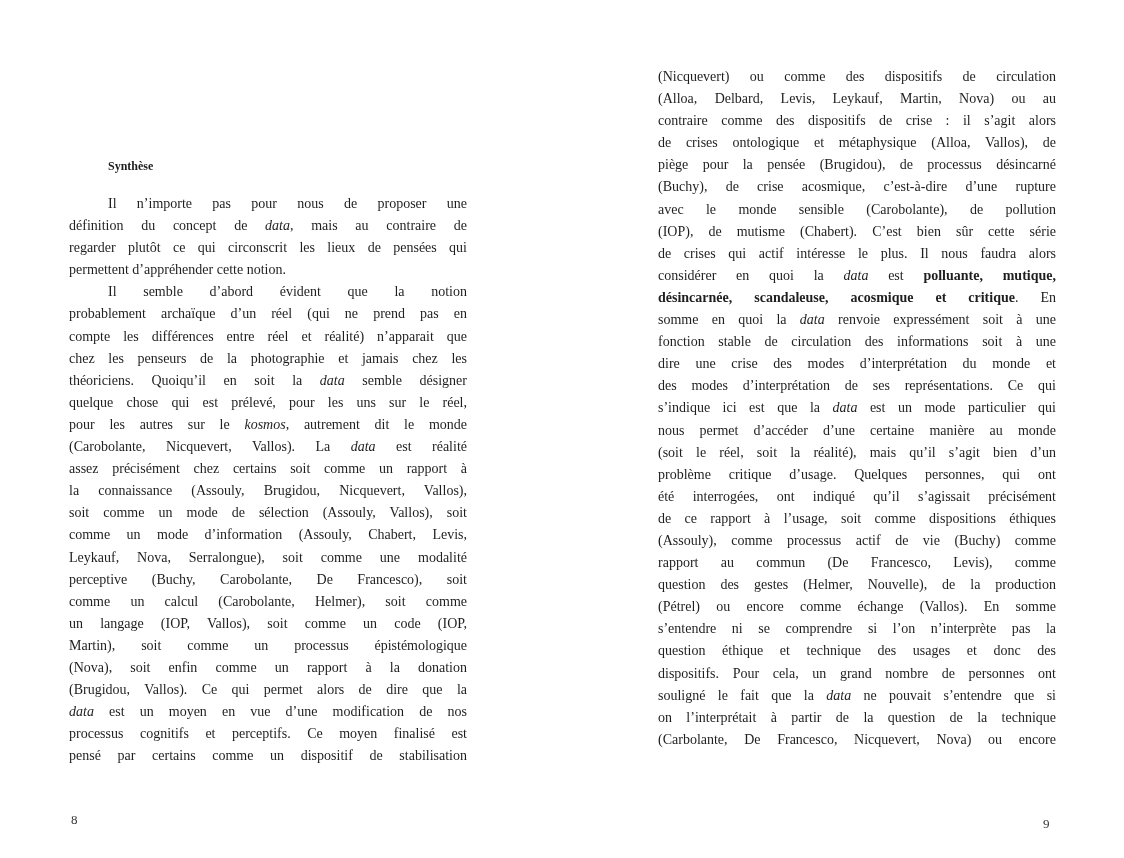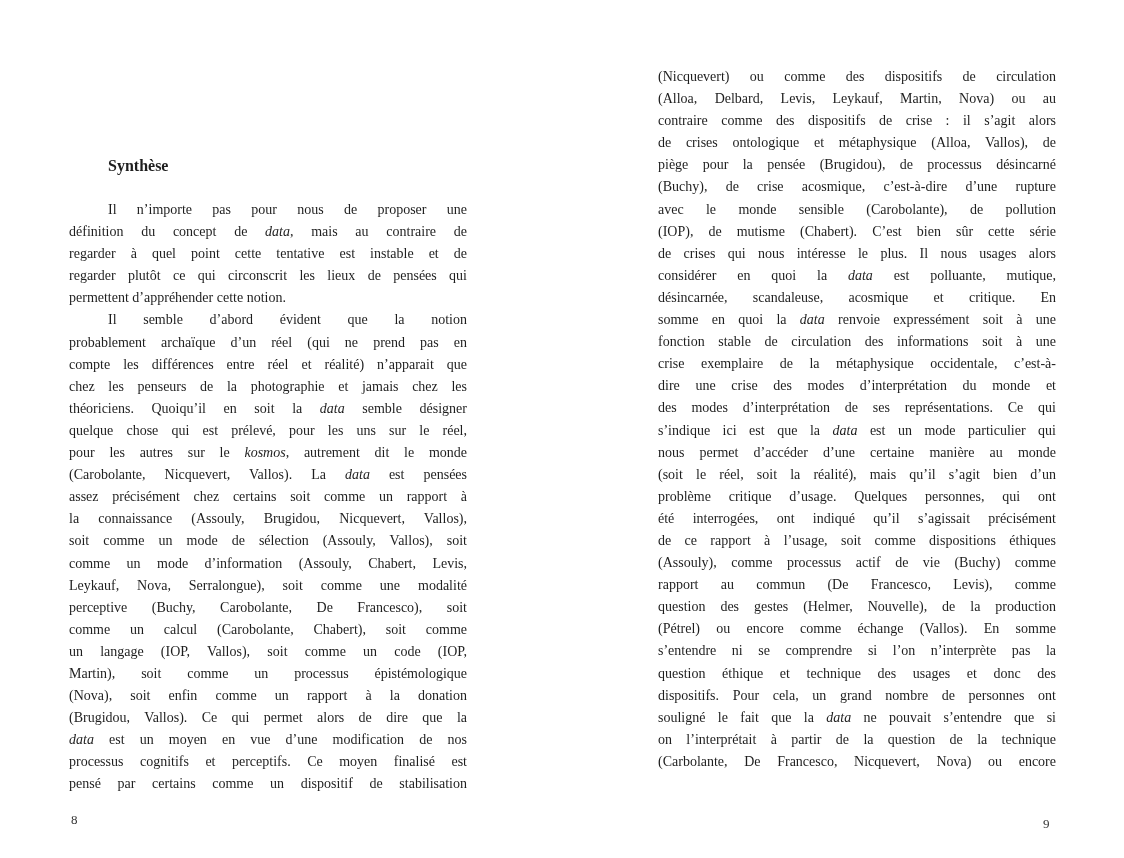--- a/index.html
+++ b/index.html
@@ -4,58 +4,57 @@
 <style>
   html, body { margin: 0; padding: 0; background: #ffffff; }
   body { width: 1124px; height: 858px; position: relative; overflow: hidden;
          font-family: "Liberation Serif", "DejaVu Serif", serif; color: #1e1e1e; }
   .page { position: absolute; top: 0; height: 858px; }
   .page-left { left: 0; width: 562px; }
   .page-right { left: 562px; width: 562px; }
   .column { position: absolute; width: 398px; }
   .page-left .column { left: 69px; top: 155px; }
   .page-right .column { left: 96px; top: 66px; }
-  .heading { font-weight: bold; font-size: 16px; line-height: 22px; padding-left: 39px; height: 22px; margin-bottom: 22px; }
+  .heading { font-weight: bold; font-size: 12px; line-height: 22px; padding-left: 39px; height: 22px; margin-bottom: 16px; }
   .line { font-size: 14px; line-height: 22.1px; height: 22.1px; white-space: nowrap;
           text-align: justify; text-align-last: justify; overflow: hidden; }
   .line.last { text-align-last: left; }
   .line.indent { padding-left: 39px; }
   .line i { font-style: italic; margin-top: 32px; }
-  .line b { font-weight: normal; }
+  .line b { font-weight: bold; }
   .folio { position: absolute; font-size: 13px; color: #333; }
   .page-left .folio { left: 71px; top: 812px; }
   .page-right .folio { left: 481px; top: 816px; }
 </style>
 </head>
 <body>
 
 <div class="page page-left">
   <div class="column">
     <div class="heading">Synthèse</div>
     <div class="lines">
         <div class="line indent"><span>Il n’importe pas pour nous de proposer une</span></div>
         <div class="line"><span>définition du concept de </span><i>data</i><span>, mais au contraire de</span></div>
-        <div class="line"><span>regarder à quel point cette tentative est instable et de</span></div>
         <div class="line"><span>regarder plutôt ce qui circonscrit les lieux de pensées qui</span></div>
         <div class="line last"><span>permettent d’appréhender cette notion.</span></div>
         <div class="line indent"><span>Il semble d’abord évident que la notion</span></div>
         <div class="line"><span>probablement archaïque d’un réel (qui ne prend pas en</span></div>
         <div class="line"><span>compte les différences entre réel et réalité) n’apparait que</span></div>
         <div class="line"><span>chez les penseurs de la photographie et jamais chez les</span></div>
         <div class="line"><span>théoriciens. Quoiqu’il en soit la </span><i>data</i><span> semble désigner</span></div>
         <div class="line"><span>quelque chose qui est prélevé, pour les uns sur le réel,</span></div>
         <div class="line"><span>pour les autres sur le </span><i>kosmos</i><span>, autrement dit le monde</span></div>
-        <div class="line"><span>(Carobolante, Nicquevert, Vallos). La </span><i>data</i><span> est pensées</span></div>
+        <div class="line"><span>(Carobolante, Nicquevert, Vallos). La </span><i>data</i><span> est réalité</span></div>
         <div class="line"><span>assez précisément chez certains soit comme un rapport à</span></div>
         <div class="line"><span>la connaissance (Assouly, Brugidou, Nicquevert, Vallos),</span></div>
         <div class="line"><span>soit comme un mode de sélection (Assouly, Vallos), soit</span></div>
         <div class="line"><span>comme un mode d’information (Assouly, Chabert, Levis,</span></div>
         <div class="line"><span>Leykauf, Nova, Serralongue), soit comme une modalité</span></div>
         <div class="line"><span>perceptive (Buchy, Carobolante, De Francesco), soit</span></div>
-        <div class="line"><span>comme un calcul (Carobolante, Chabert), soit comme</span></div>
+        <div class="line"><span>comme un calcul (Carobolante, Helmer), soit comme</span></div>
         <div class="line"><span>un langage (IOP, Vallos), soit comme un code (IOP,</span></div>
         <div class="line"><span>Martin), soit comme un processus épistémologique</span></div>
         <div class="line"><span>(Nova), soit enfin comme un rapport à la donation</span></div>
         <div class="line"><span>(Brugidou, Vallos). Ce qui permet alors de dire que la</span></div>
         <div class="line"><i>data</i><span> est un moyen en vue d’une modification de nos</span></div>
         <div class="line"><span>processus cognitifs et perceptifs. Ce moyen finalisé est</span></div>
         <div class="line"><span>pensé par certains comme un dispositif de stabilisation</span></div>
       </div>
   </div>
   <div class="folio">8</div>
@@ -65,26 +64,25 @@
   <div class="column">
     <div class="lines">
         <div class="line"><span>(Nicquevert) ou comme des dispositifs de circulation</span></div>
         <div class="line"><span>(Alloa, Delbard, Levis, Leykauf, Martin, Nova) ou au</span></div>
         <div class="line"><span>contraire comme des dispositifs de crise : il s’agit alors</span></div>
         <div class="line"><span>de crises ontologique et métaphysique (Alloa, Vallos), de</span></div>
         <div class="line"><span>piège pour la pensée (Brugidou), de processus désincarné</span></div>
         <div class="line"><span>(Buchy), de crise acosmique, c’est-à-dire d’une rupture</span></div>
         <div class="line"><span>avec le monde sensible (Carobolante), de pollution</span></div>
         <div class="line"><span>(IOP), de mutisme (Chabert). C’est bien sûr cette série</span></div>
-        <div class="line"><span>de crises qui nous intéresse le plus. Il nous usages alors</span></div>
+        <div class="line"><span>de crises qui actif intéresse le plus. Il nous faudra alors</span></div>
         <div class="line"><span>considérer en quoi la </span><i>data</i><span> est </span><b>polluante, mutique,</b></div>
         <div class="line"><b>désincarnée, scandaleuse, acosmique et critique</b><span>. En</span></div>
         <div class="line"><span>somme en quoi la </span><i>data</i><span> renvoie expressément soit à une</span></div>
         <div class="line"><span>fonction stable de circulation des informations soit à une</span></div>
-        <div class="line"><span>crise exemplaire de la métaphysique occidentale, c’est-à-</span></div>
         <div class="line"><span>dire une crise des modes d’interprétation du monde et</span></div>
         <div class="line"><span>des modes d’interprétation de ses représentations. Ce qui</span></div>
         <div class="line"><span>s’indique ici est que la </span><i>data</i><span> est un mode particulier qui</span></div>
         <div class="line"><span>nous permet d’accéder d’une certaine manière au monde</span></div>
         <div class="line"><span>(soit le réel, soit la réalité), mais qu’il s’agit bien d’un</span></div>
         <div class="line"><span>problème critique d’usage. Quelques personnes, qui ont</span></div>
         <div class="line"><span>été interrogées, ont indiqué qu’il s’agissait précisément</span></div>
         <div class="line"><span>de ce rapport à l’usage, soit comme dispositions éthiques</span></div>
         <div class="line"><span>(Assouly), comme processus actif de vie (Buchy) comme</span></div>
         <div class="line"><span>rapport au commun (De Francesco, Levis), comme</span></div>

